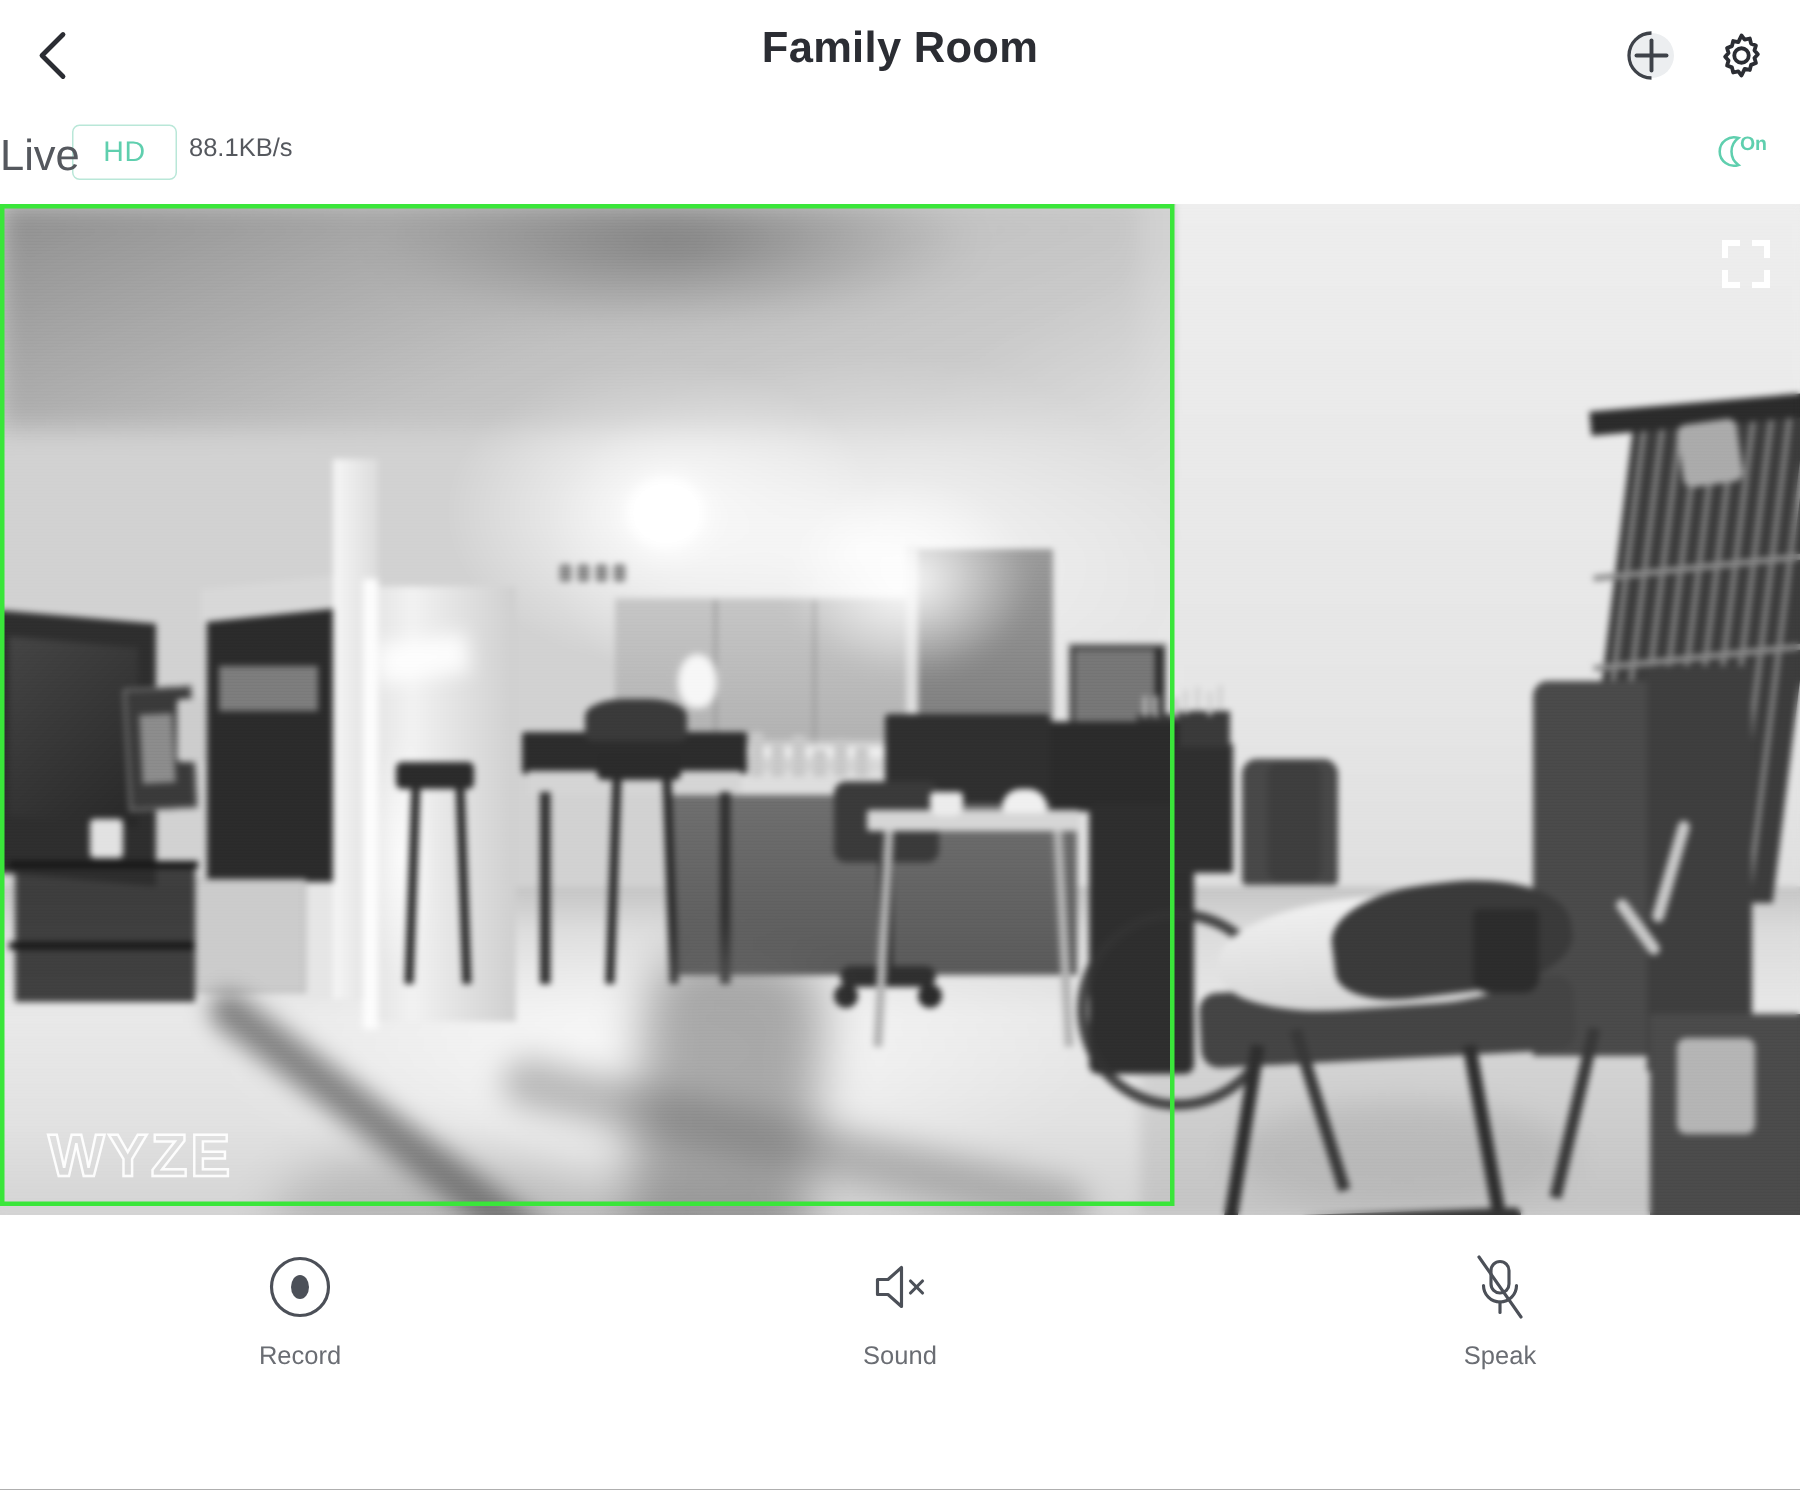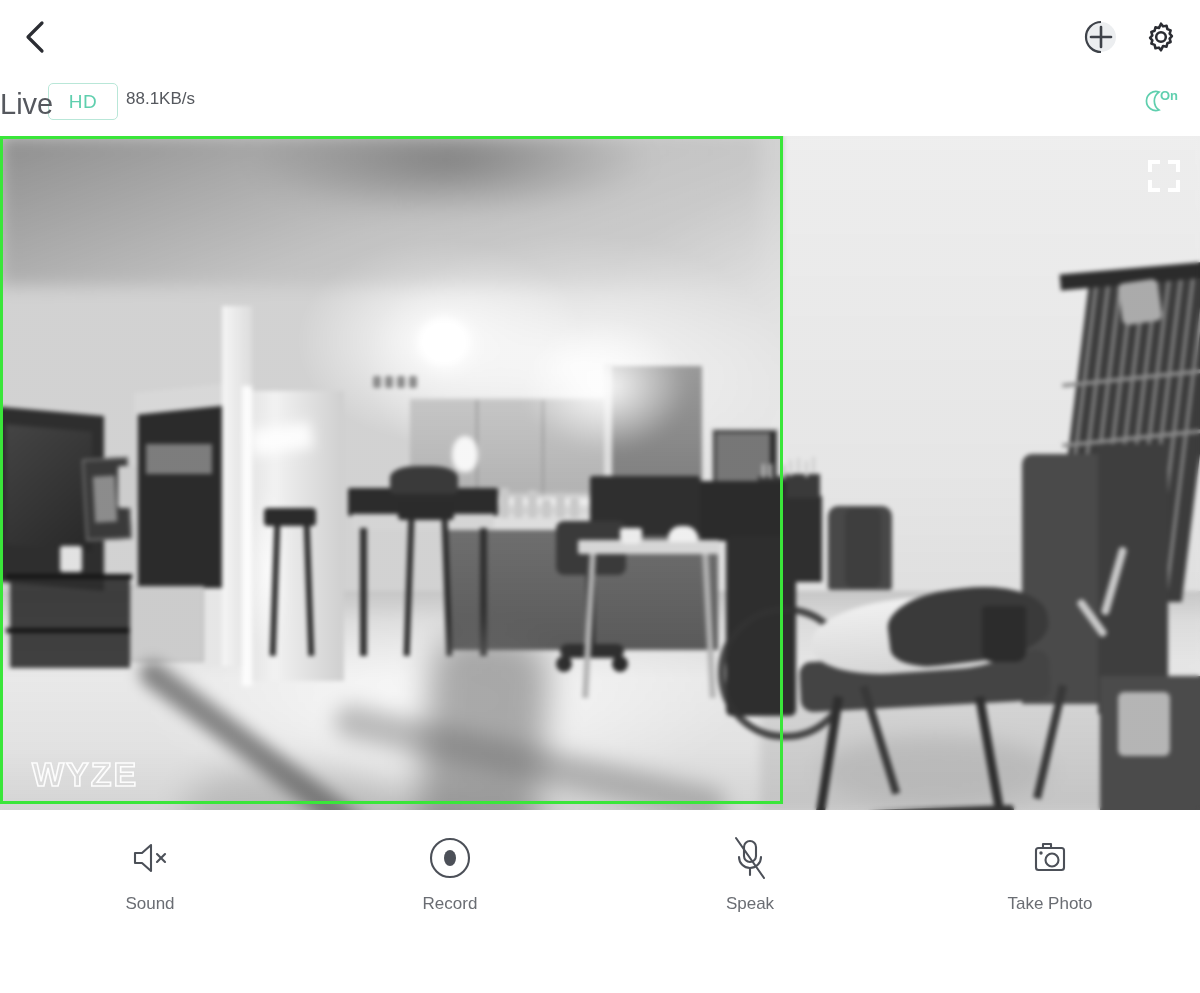--- a/index.html
+++ b/index.html
@@ -195,21 +195,21 @@
   .soft{position:absolute;inset:0;backdrop-filter:blur(2.2px);pointer-events:none;}
   .grain{position:absolute;inset:0;
     background:repeating-linear-gradient(0deg, rgba(255,255,255,.025) 0px, rgba(0,0,0,.025) 1px, rgba(255,255,255,.02) 2px);
     mix-blend-mode:overlay;pointer-events:none;}
   .gray{position:absolute;inset:0;background:rgba(128,128,128,.06);mix-blend-mode:saturation;pointer-events:none;}
 
   
   .zone{position:absolute;left:0;top:0;width:783px;height:668px;border:3px solid #3ae63a;box-sizing:border-box;pointer-events:none;}
 
   
-  .wyze{position:absolute;left:32px;bottom:16px;font-size:34px;font-weight:bold;letter-spacing:2px;
+  .wyze{position:absolute;left:32px;bottom:16px;font-size:40px;font-weight:bold;letter-spacing:2px;
     color:transparent;-webkit-text-stroke:1.6px rgba(255,255,255,.92);font-family:"Liberation Sans",sans-serif;}
   .timestamp{position:absolute;right:18px;bottom:18px;font-size:28px;color:#fff;letter-spacing:2px;
     font-family:"DejaVu Sans Mono", monospace;text-shadow:0 1px 3px rgba(0,0,0,.55);}
   .fullscreen-btn{position:absolute;right:18px;top:22px;width:36px;height:36px;cursor:pointer;}
 
   
   .toolbar{position:absolute;left:0;top:810px;width:1200px;height:130px;background:#fff;
     display:flex;align-items:flex-start;padding-top:22px;box-sizing:border-box;}
   .tool{flex:1;display:flex;flex-direction:column;align-items:center;cursor:pointer;}
   .tool .ic{height:52px;display:flex;align-items:center;justify-content:center;}
@@ -220,20 +220,21 @@
 <body>
 
 <div class="app">
 
   <div class="header">
     <div class="back-btn">
       <svg width="22" height="34" viewBox="0 0 22 34">
         <polyline points="18,3 4,17 18,31" fill="none" stroke="#2b2d33" stroke-width="3.2" stroke-linecap="round" stroke-linejoin="round"></polyline>
       </svg>
     </div>
+    <div class="page-title">Family Room</div>
     <div class="hdr-right">
       <div class="icon-btn">
         <svg width="40" height="40" viewBox="0 0 40 40">
           <circle cx="20" cy="20" r="15" fill="#eceef0"></circle>
           <path d="M20 5 A15 15 0 1 0 20 35" fill="none" stroke="#3e4249" stroke-width="2.2"></path>
           <line x1="20" y1="10" x2="20" y2="30" stroke="#3e4249" stroke-width="2.6" stroke-linecap="round"></line>
           <line x1="10" y1="20" x2="30" y2="20" stroke="#3e4249" stroke-width="2.6" stroke-linecap="round"></line>
         </svg>
       </div>
       <div class="icon-btn">
@@ -417,60 +418,49 @@
         </g>
       </svg>
     </div>
   </div>
 
   <div class="divider"></div>
   <div class="toolbar">
 
     <div class="tool">
       <div class="ic">
+        <svg width="46" height="46" viewBox="0 0 46 46">
+          <circle cx="23" cy="23" r="19" fill="none" stroke="#4c5058" stroke-width="2.1"></circle>
+          <ellipse cx="23" cy="23" rx="6" ry="8" fill="#4c5058"></ellipse>
+        </svg>
+      </div>
+      <div class="lb">Record</div>
+    </div>
+
+    <div class="tool">
+      <div class="ic">
         <svg width="46" height="40" viewBox="0 0 46 40">
           <path d="M8 15 H15 L24 7 V33 L15 25 H8 Z" fill="none" stroke="#4c5058" stroke-width="2.1" stroke-linejoin="round"></path>
           <g stroke="#4c5058" stroke-width="2.1" stroke-linecap="round">
             <line x1="30" y1="16" x2="38" y2="24"></line>
             <line x1="38" y1="16" x2="30" y2="24"></line>
           </g>
         </svg>
       </div>
       <div class="lb">Sound</div>
-    </div>
-
-    <div class="tool">
-      <div class="ic">
-        <svg width="46" height="46" viewBox="0 0 46 46">
-          <circle cx="23" cy="23" r="19" fill="none" stroke="#4c5058" stroke-width="2.1"></circle>
-          <ellipse cx="23" cy="23" rx="6" ry="8" fill="#4c5058"></ellipse>
-        </svg>
-      </div>
-      <div class="lb">Record</div>
     </div>
 
     <div class="tool">
       <div class="ic">
         <svg width="44" height="46" viewBox="0 0 44 46">
           <rect x="16" y="6" width="12" height="21" rx="6" fill="none" stroke="#4c5058" stroke-width="2.1"></rect>
           <path d="M11 22 a11 11 0 0 0 22 0" fill="none" stroke="#4c5058" stroke-width="2.1" stroke-linecap="round"></path>
           <line x1="22" y1="33" x2="22" y2="40" stroke="#4c5058" stroke-width="2.1" stroke-linecap="round"></line>
           <line x1="8" y1="3" x2="36" y2="43" stroke="#4c5058" stroke-width="2.1" stroke-linecap="round"></line>
         </svg>
       </div>
       <div class="lb">Speak</div>
     </div>
 
-    <div class="tool">
-      <div class="ic">
-        <svg width="46" height="42" viewBox="0 0 46 42">
-          <rect x="9" y="11" width="28" height="22" rx="2.5" fill="none" stroke="#4c5058" stroke-width="2.1"></rect>
-          <path d="M16 11 V7 H24 V11" fill="none" stroke="#4c5058" stroke-width="2.1" stroke-linejoin="round"></path>
-          <circle cx="25" cy="23" r="6.5" fill="none" stroke="#4c5058" stroke-width="2.1"></circle>
-          <circle cx="14" cy="16" r="1.7" fill="#4c5058"></circle>
-        </svg>
-      </div>
-      <div class="lb">Take Photo</div>
-    </div>
 
 
   </div>
 </div>
 
 </body></html>

